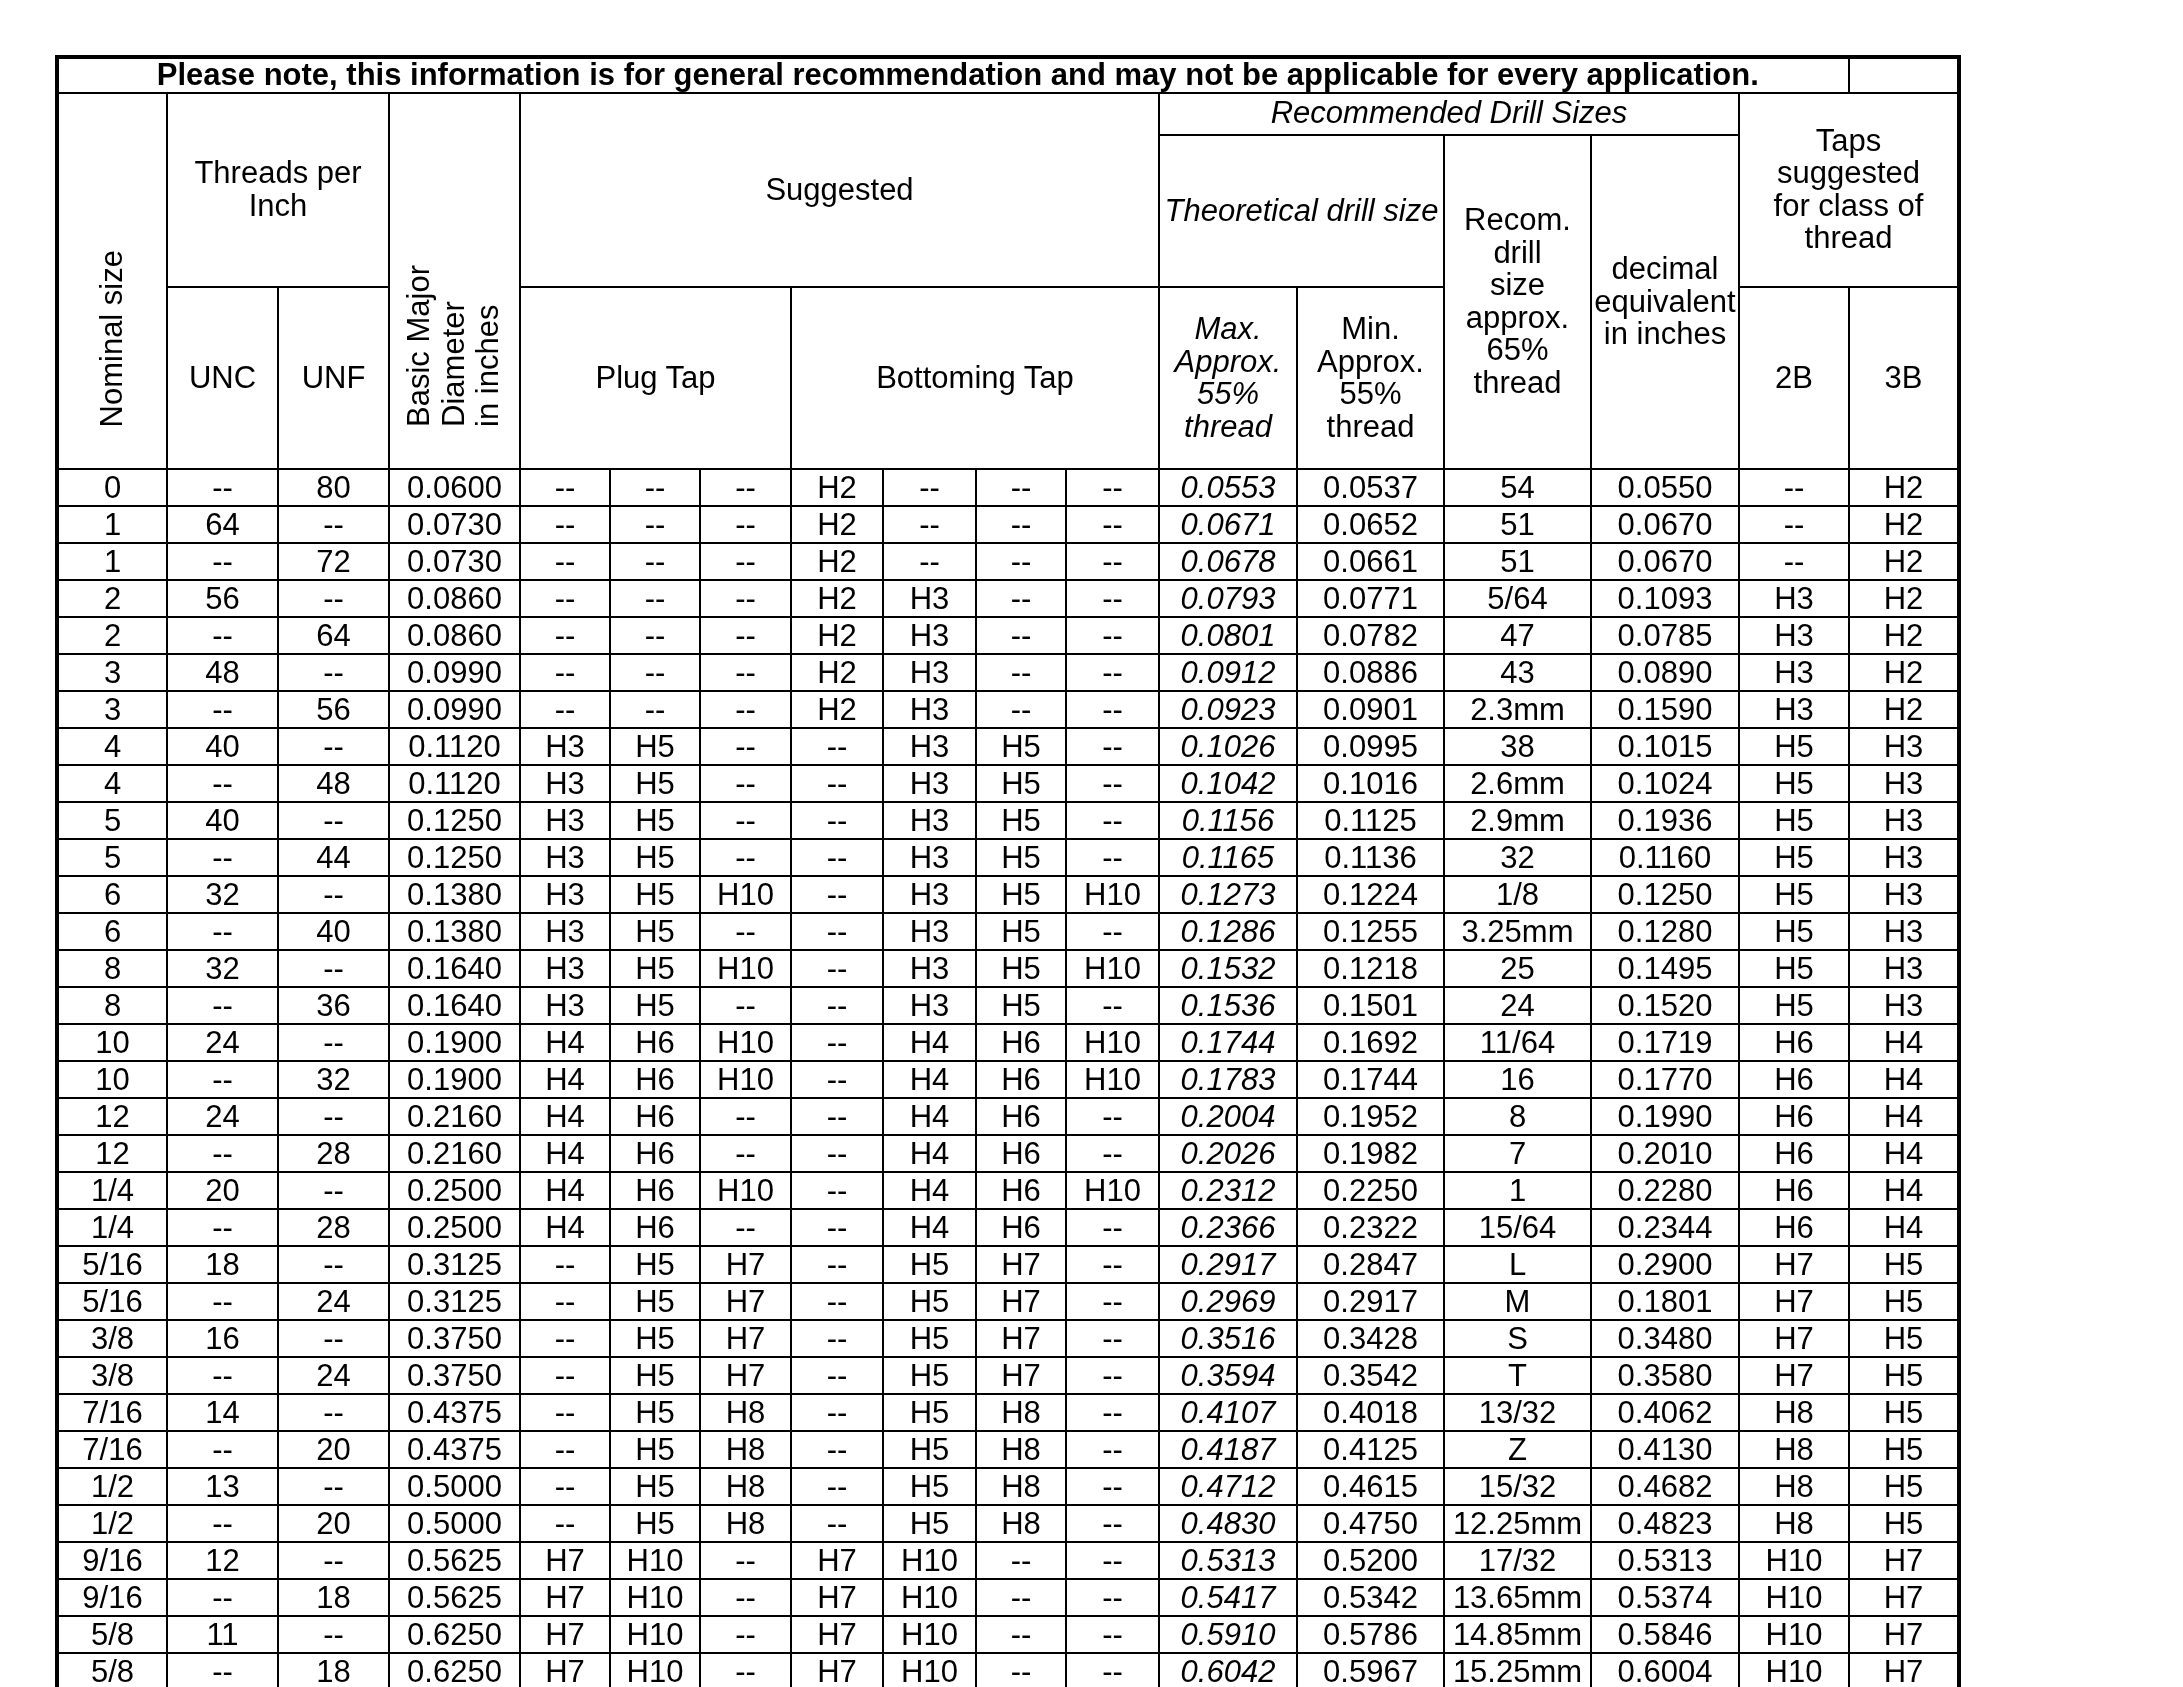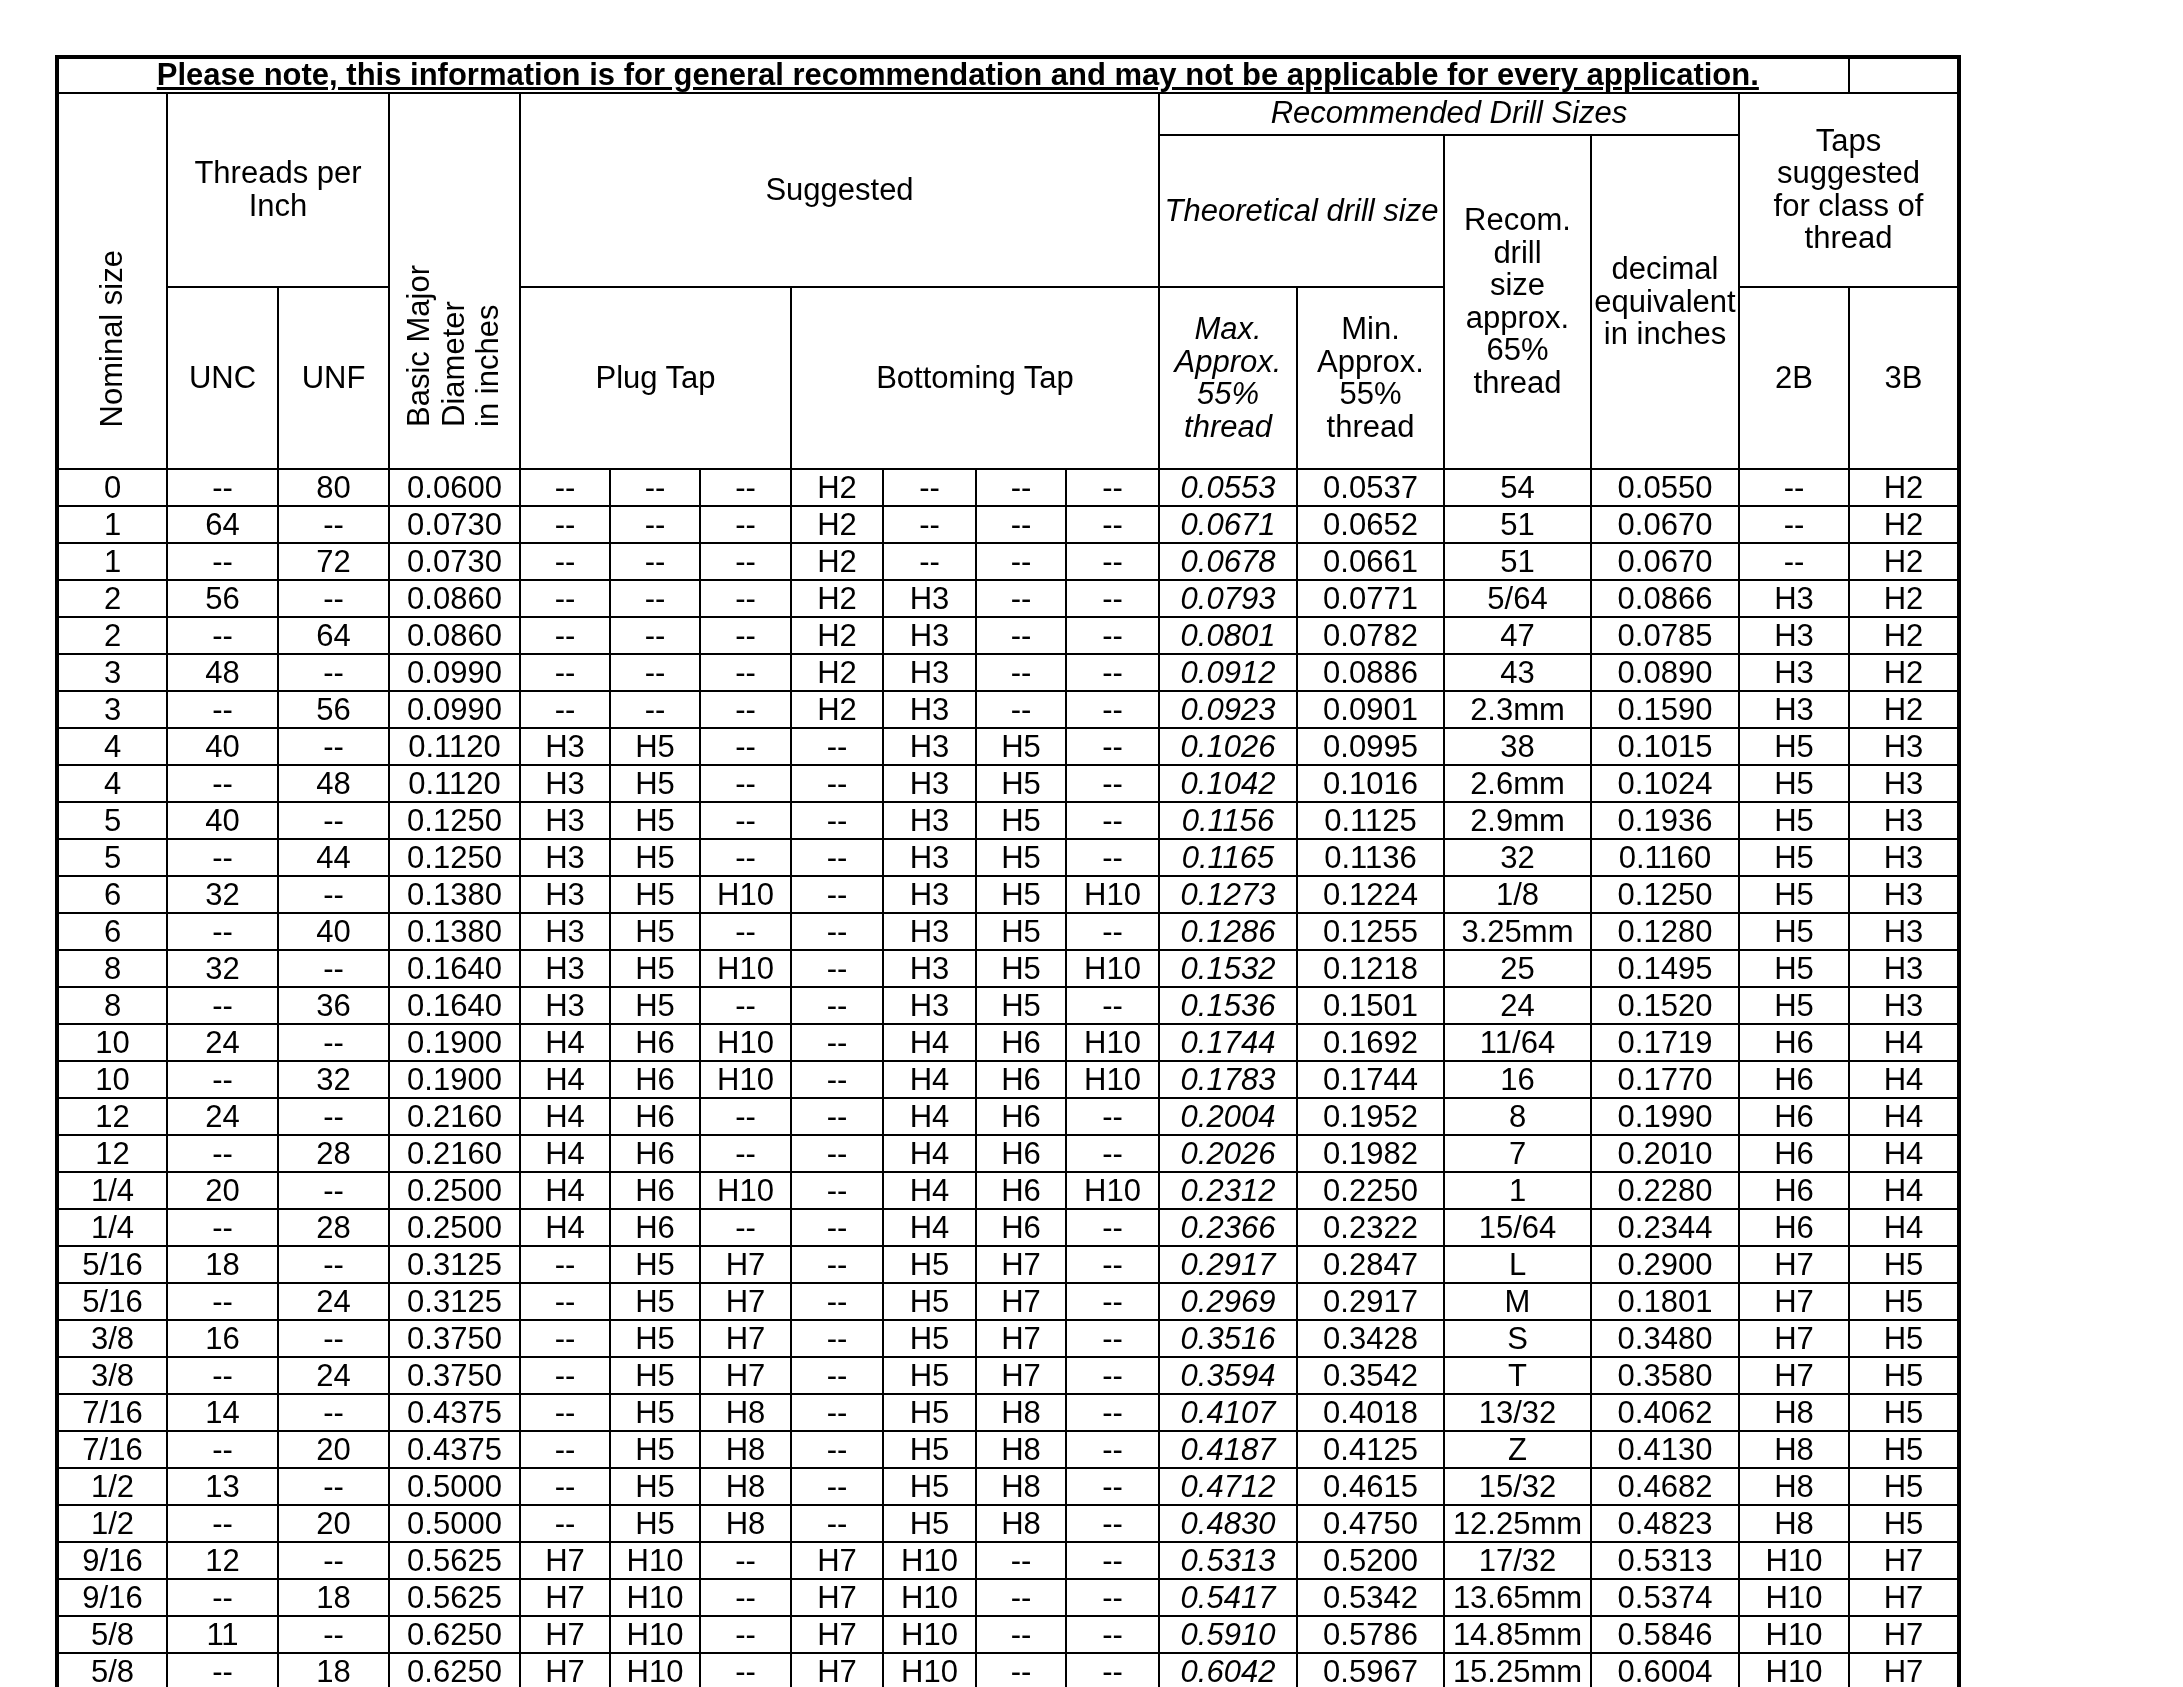--- a/index.html
+++ b/index.html
@@ -32,21 +32,20 @@
   }
   
   tr.note-row { height: 34px; }
   tr.note-row td { border-bottom: 4.4px solid #000; }
   td.note-cell {
     text-align: center;
     font-weight: bold;
     font-size: 31px;
     padding-left: 8.7px !important;
     white-space: nowrap !important;
-    text-decoration: underline;
   }
   
   tr.h1 { height: 42px; }
   tr.h2 { height: 85px; }
   tr.h3 { height: 182px; }
   td.hdr { font-size: 30px; }
   td.bot { vertical-align: bottom; padding-bottom: 7px; }
   td.mid { vertical-align: middle; }
   td.small { font-size: 23px; }
   td.med  { font-size: 27px; }
@@ -213,21 +212,21 @@
         <td>--</td>
         <td>--</td>
         <td>--</td>
         <td>H2</td>
         <td>H3</td>
         <td>--</td>
         <td>--</td>
         <td class="thickL">0.0793</td>
         <td>0.0771</td>
         <td>5/64</td>
-        <td>0.0866</td>
+        <td>0.1093</td>
         <td>H3</td>
         <td>H2</td>
       </tr>
       <tr>
         <td>2</td>
         <td>--</td>
         <td>64</td>
         <td>0.0860</td>
         <td>--</td>
         <td>--</td>

